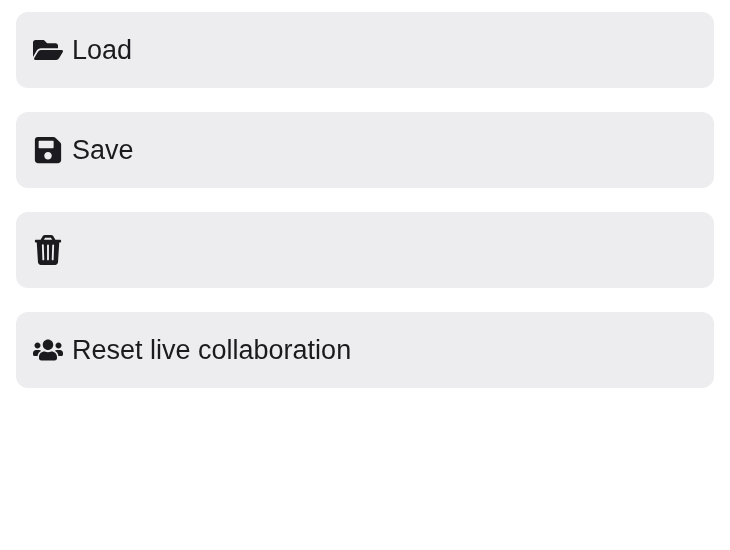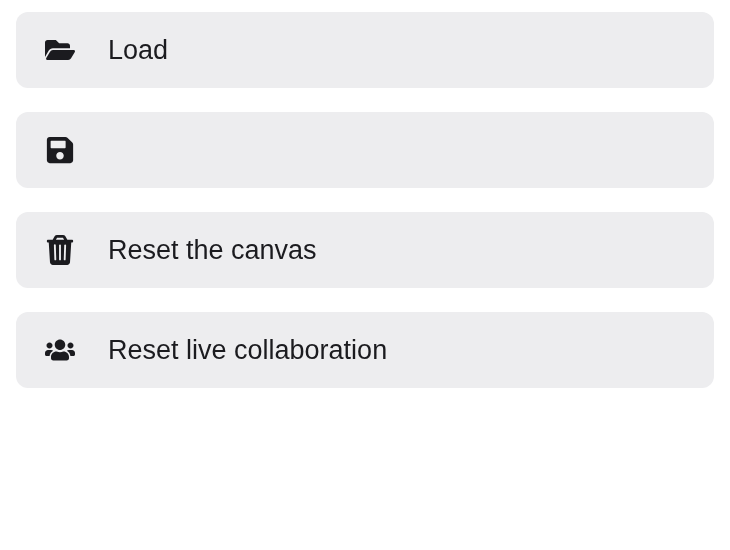--- a/index.html
+++ b/index.html
@@ -15,24 +15,24 @@
       padding: 12px 16px;
     }
     .menu-list {
       display: flex;
       flex-direction: column;
       gap: 24px;
     }
     .menu-item {
       background: #ededef;
       border-radius: 12px;
-      padding: 22px 28px;
+      padding: 22px 16px;
       display: flex;
       align-items: center;
-      gap: 32px;
+      gap: 8px;
       cursor: pointer;
     }
     .menu-item-icon {
       width: 32px;
       height: 32px;
       display: flex;
       align-items: center;
       justify-content: center;
       color: #1b1b1f;
       flex-shrink: 0;
@@ -61,30 +61,30 @@
     </span>
     <span class="menu-item-label">Load</span>
   </div>
 
   <div class="menu-item">
     <span class="menu-item-icon">
       <svg viewBox="0 0 448 512">
           <path d="M433.941 129.941l-83.882-83.882A48 48 0 0 0 316.118 32H48C21.49 32 0 53.49 0 80v352c0 26.51 21.49 48 48 48h352c26.51 0 48-21.49 48-48V163.882a48 48 0 0 0-14.059-33.941zM224 416c-35.346 0-64-28.654-64-64 0-35.346 28.654-64 64-64s64 28.654 64 64c0 35.346-28.654 64-64 64zm96-304.52V212c0 6.627-5.373 12-12 12H76c-6.627 0-12-5.373-12-12V108c0-6.627 5.373-12 12-12h228.52c3.183 0 6.235 1.264 8.485 3.515l3.48 3.48A11.996 11.996 0 0 1 320 111.48z"></path>
         </svg>
     </span>
+    <span class="menu-item-label">Save</span>
   </div>
 
 
   <div class="menu-item">
     <span class="menu-item-icon">
       <svg viewBox="0 0 448 512">
           <path d="M432 80h-82.4l-34-56.7A48 48 0 0 0 274.4 0H173.6a48 48 0 0 0-41.2 23.3L98.4 80H16A16 16 0 0 0 0 96v16a16 16 0 0 0 16 16h16l21.2 339c1.6 25.3 22.6 45 47.9 45h245.8c25.3 0 46.3-19.7 47.9-45L416 128h16a16 16 0 0 0 16-16V96a16 16 0 0 0-16-16zM173.6 48h100.8l19.2 32H154.4zM144 432a16 16 0 0 1-16-16l-8-240a16 16 0 0 1 32-1l8 240a16 16 0 0 1-16 17zm96-16a16 16 0 0 1-32 0V176a16 16 0 0 1 32 0zm80 0a16 16 0 0 1-32 1l8-240a16 16 0 0 1 32 1z"></path>
         </svg>
     </span>
-    <span class="menu-item-label">Reset the canvas</span>
   </div>
 
   <div class="menu-item">
     <span class="menu-item-icon">
       <svg viewBox="0 0 640 512">
           <path d="M96 224c35.3 0 64-28.7 64-64s-28.7-64-64-64-64 28.7-64 64 28.7 64 64 64zm448 0c35.3 0 64-28.7 64-64s-28.7-64-64-64-64 28.7-64 64 28.7 64 64 64zm32 32h-64c-17.6 0-33.5 7.1-45.1 18.6 40.3 22.1 68.9 62 75.1 109.4h66c17.7 0 32-14.3 32-32v-32c0-35.3-28.7-64-64-64zm-256 0c61.9 0 112-50.1 112-112S381.9 32 320 32 208 82.1 208 144s50.1 112 112 112zm76.8 32h-8.3c-20.8 10-43.9 16-68.5 16s-47.6-6-68.5-16h-8.3C179.6 288 128 339.6 128 403.2V432c0 26.5 21.5 48 48 48h288c26.5 0 48-21.5 48-48v-28.8c0-63.6-51.6-115.2-115.2-115.2zm-223.7-13.4C161.5 263.1 145.6 256 128 256H64c-35.3 0-64 28.7-64 64v32c0 17.7 14.3 32 32 32h65.9c6.3-47.4 34.9-87.3 75.2-109.4z"></path>
         </svg>
     </span>
     <span class="menu-item-label">Reset live collaboration</span>
   </div>

